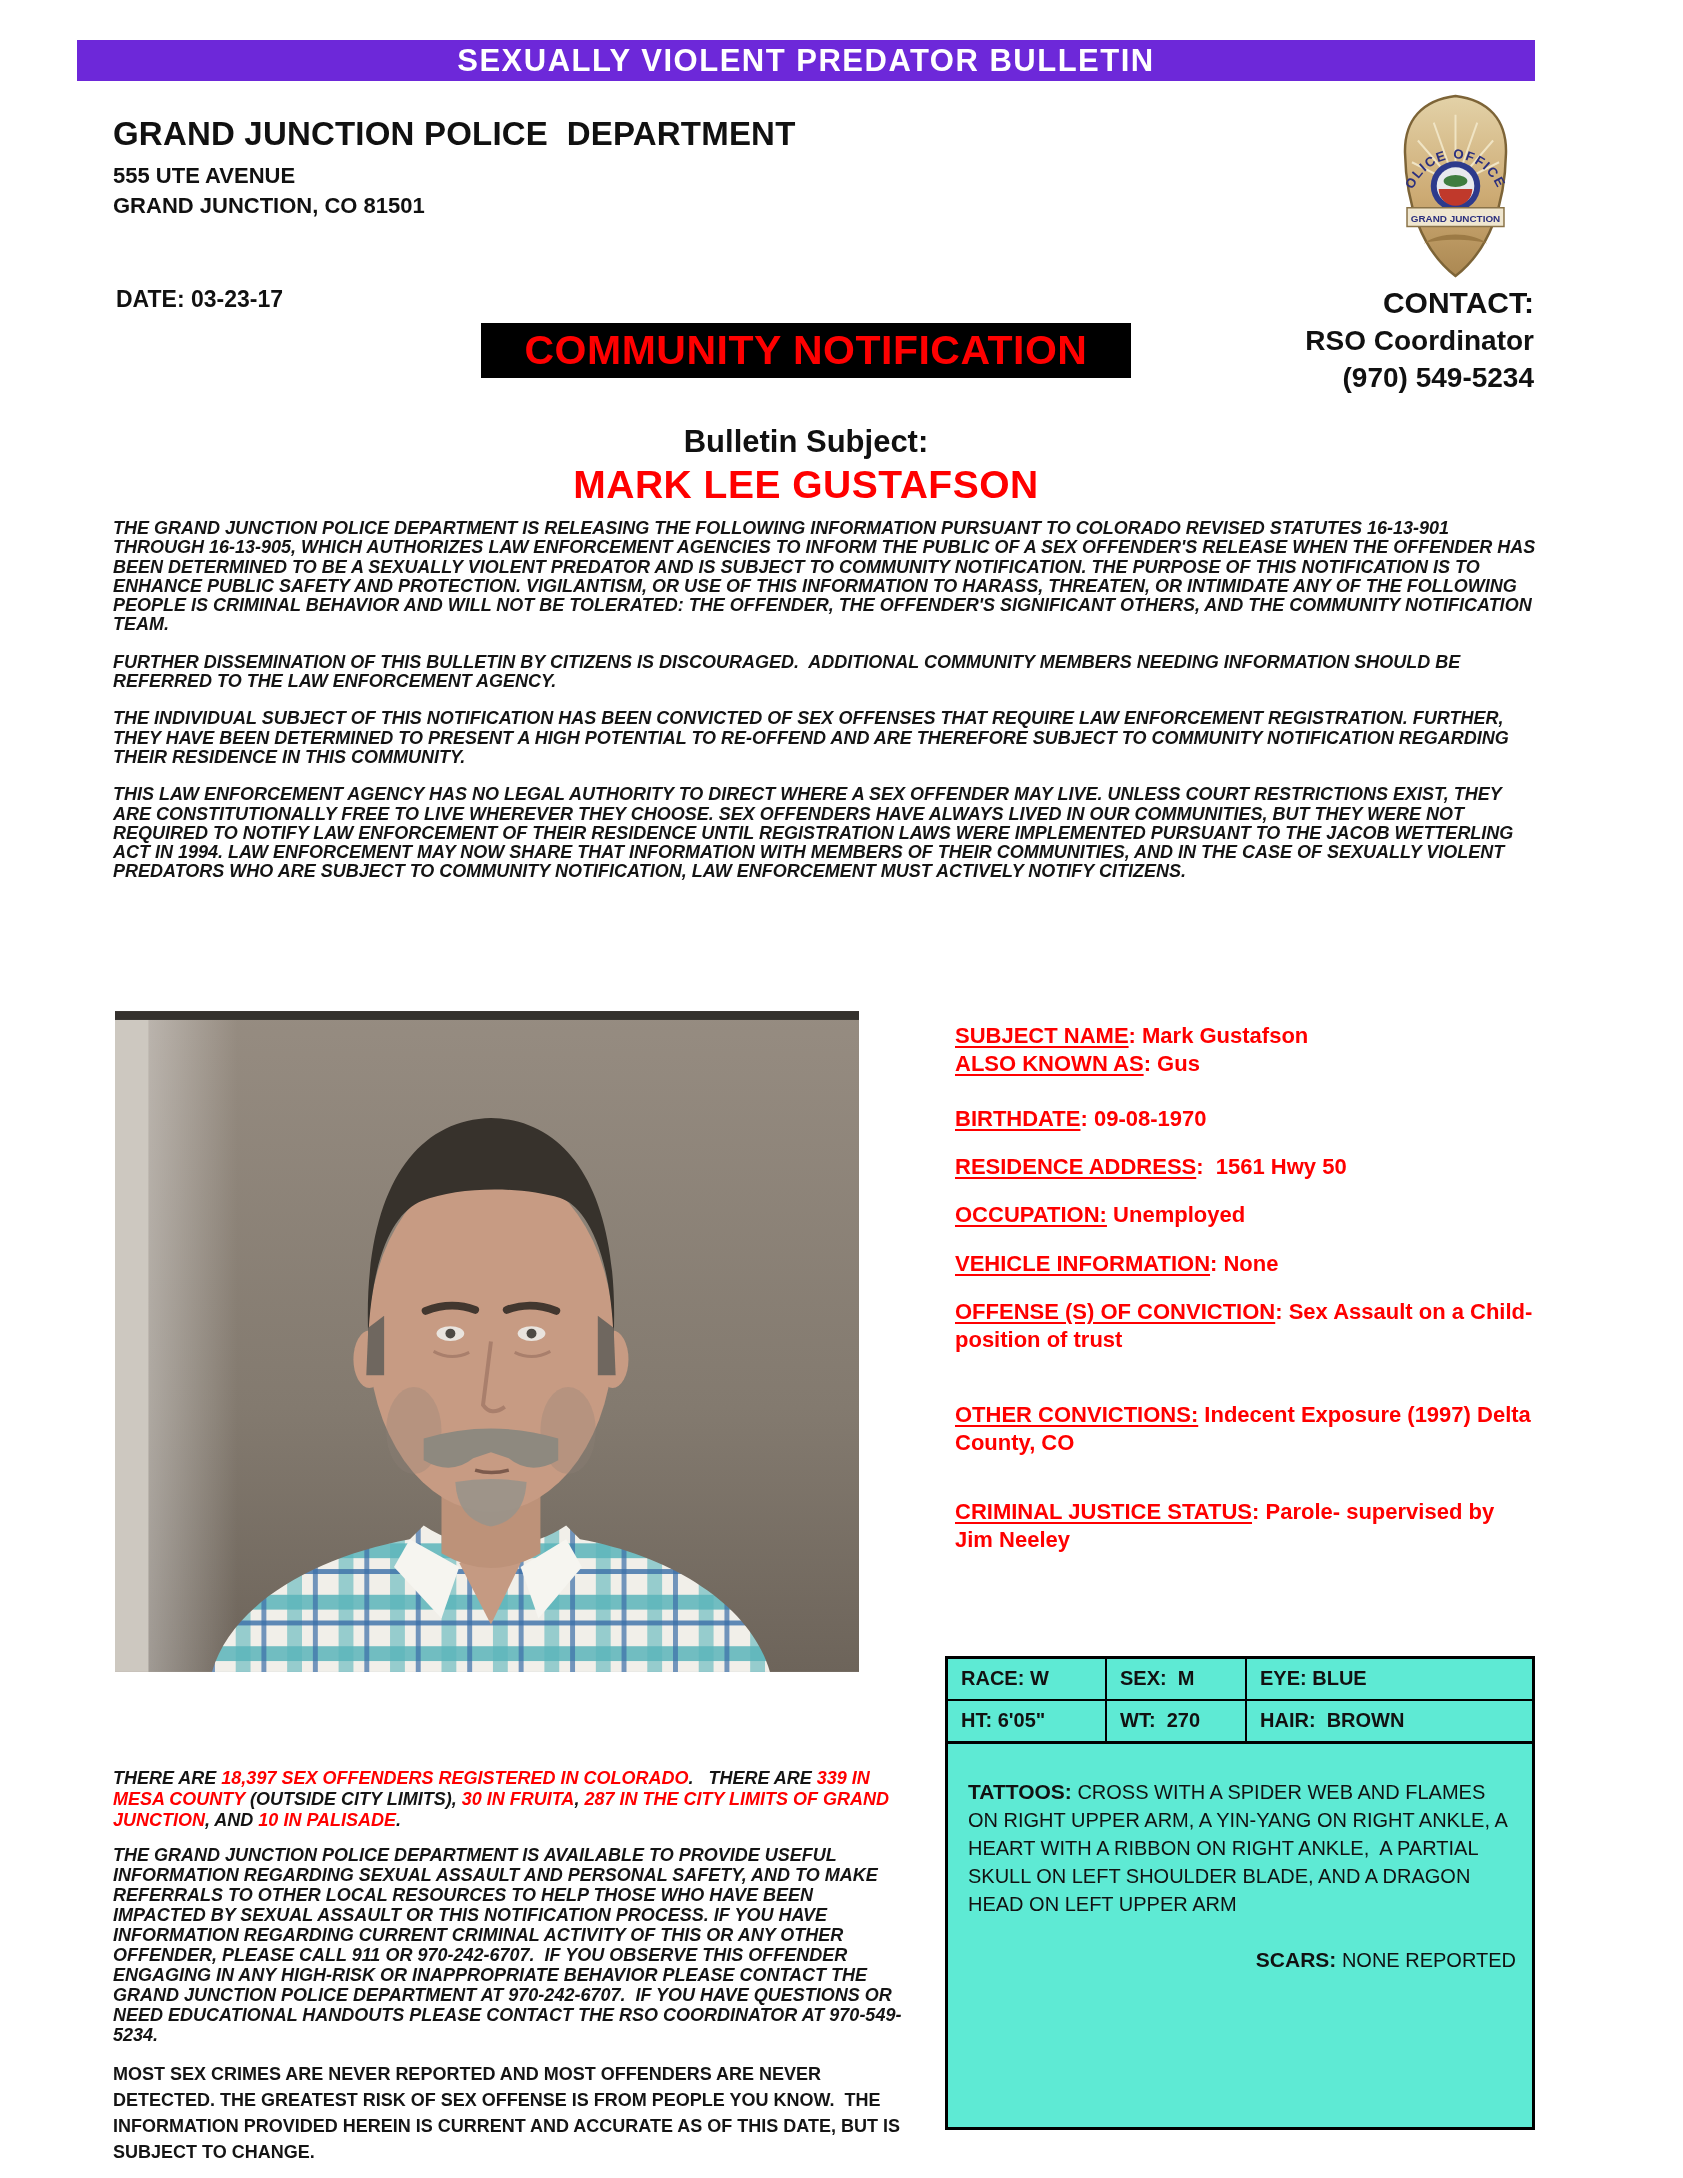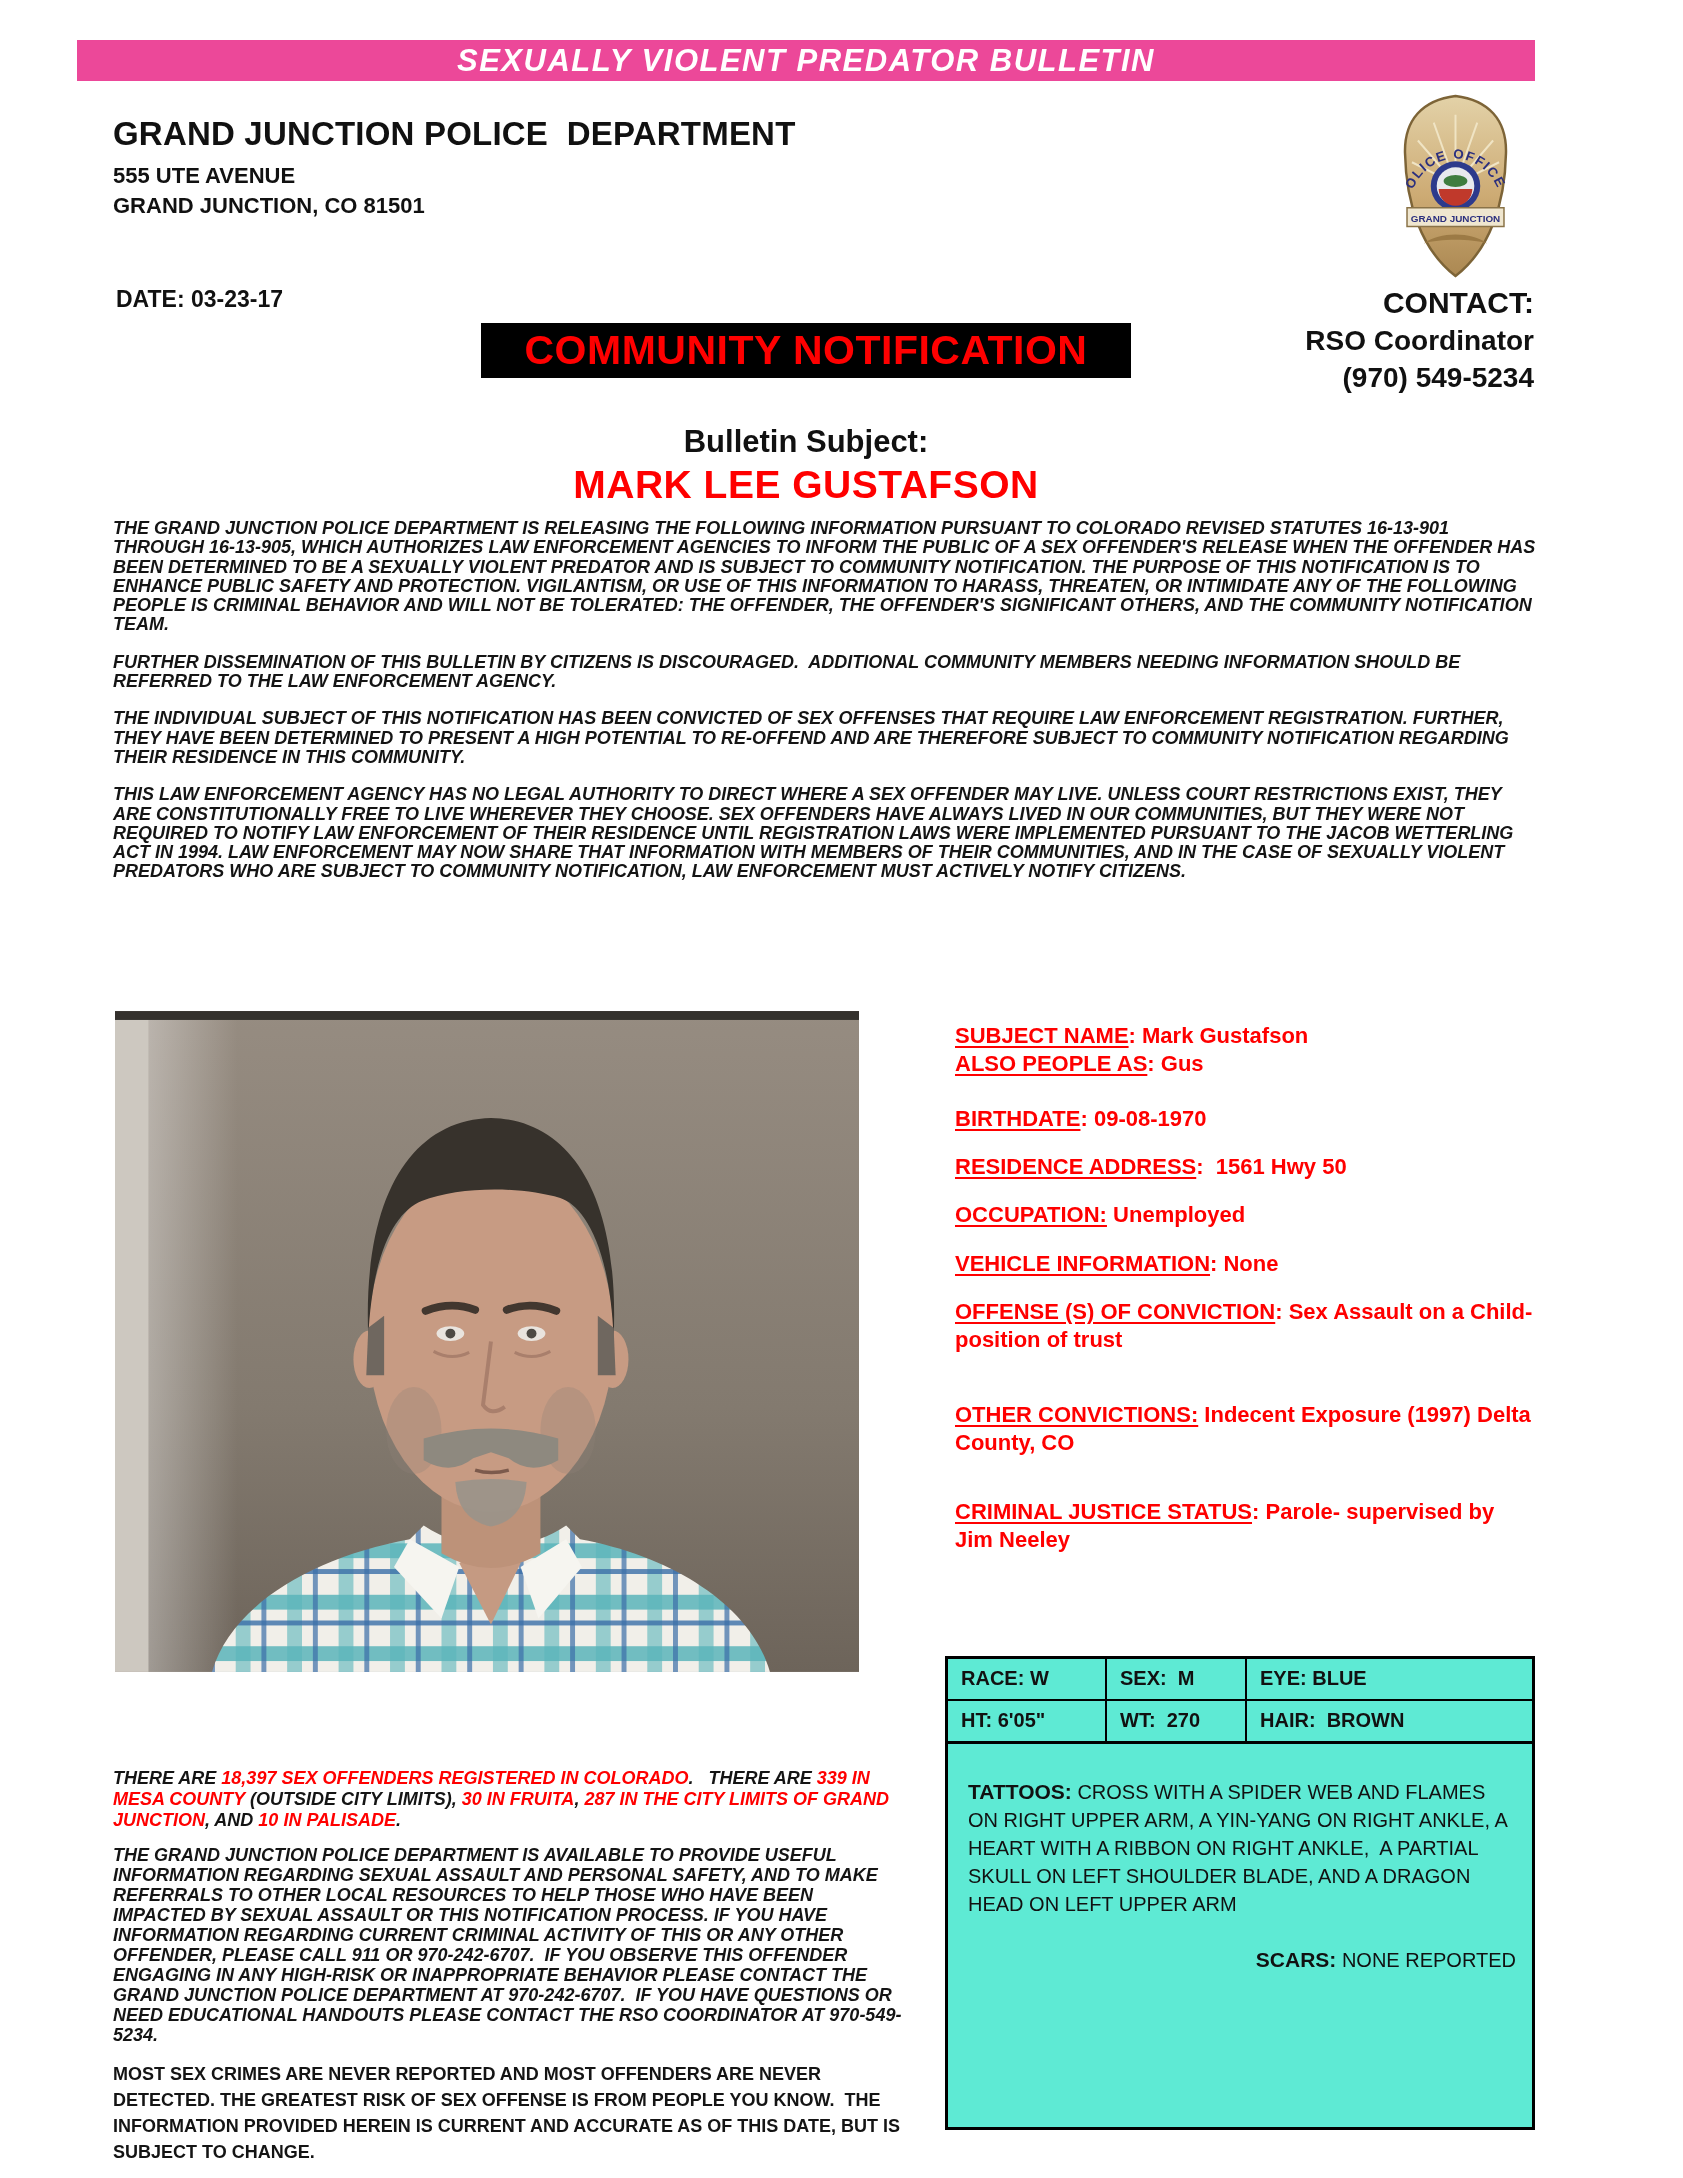--- a/index.html
+++ b/index.html
@@ -4,21 +4,21 @@
 <style>
   html,body{margin:0;padding:0;background:#e8e8e8;}
   #page{
     position:relative;width:1683px;height:2178px;margin:0 auto;
     background:#ffffff;overflow:hidden;
     font-family:"Liberation Sans","DejaVu Sans",sans-serif;color:#111;
   }
   .abs{position:absolute;}
 
   
-  .banner{left:77px;top:40px;width:1458px;height:41px;background:#ec4899;font-style:italic;}
+  .banner{left:77px;top:40px;width:1458px;height:41px;background:#6d28d9;}
   .banner span{
     display:block;color:#fff;font-weight:700;font-size:31px;line-height:41px;
     text-align:center;letter-spacing:1.5px;
   }
 
   
   .dept{left:113px;top:115px;}
   .dept-name{font-size:33px;font-weight:700;white-space:pre;letter-spacing:0.2px;margin-bottom:8px;}
   .dept-addr{font-size:22px;font-weight:700;line-height:30px;white-space:pre;}
 
@@ -203,21 +203,21 @@
       <path d="M 312 432 Q 380 412 448 432 L 448 454 Q 420 470 398 452 L 380 446 L 362 452 Q 340 470 312 454 Z" fill="#8e897f"></path>
 
       <path d="M 364 464 Q 380 469 398 464" stroke="#7c5a4c" stroke-width="3.5" fill="none"></path>
 
       <path d="M 344 476 Q 380 470 416 476 Q 414 514 380 521 Q 346 514 344 476 Z" fill="#9a948a" opacity=".92"></path>
     </svg>
   </div>
 
   <div class="abs details">
     <div class="detail"><span class="dlabel">SUBJECT NAME</span><span>: </span><span>Mark Gustafson</span></div>
-    <div class="detail"><span class="dlabel">ALSO PEOPLE AS</span><span>: </span><span>Gus</span></div>
+    <div class="detail"><span class="dlabel">ALSO KNOWN AS</span><span>: </span><span>Gus</span></div>
     <div class="detail" style="margin-top:27px"><span class="dlabel">BIRTHDATE</span><span>: </span><span>09-08-1970</span></div>
     <div class="detail" style="margin-top:20px"><span class="dlabel">RESIDENCE ADDRESS</span><span>:  </span><span>1561 Hwy 50</span></div>
     <div class="detail" style="margin-top:20px"><span class="dlabel">OCCUPATION:</span><span> </span><span>Unemployed</span></div>
     <div class="detail" style="margin-top:21px"><span class="dlabel">VEHICLE INFORMATION</span><span>: </span><span>None</span></div>
     <div class="detail" style="margin-top:20px"><span class="dlabel">OFFENSE (S) OF CONVICTION</span><span>: </span><span>Sex Assault on a Child- position of trust</span></div>
     <div class="detail" style="margin-top:47px"><span class="dlabel">OTHER CONVICTIONS:</span><span> </span><span>Indecent Exposure (1997) Delta County, CO</span></div>
     <div class="detail" style="margin-top:41px"><span class="dlabel">CRIMINAL JUSTICE STATUS</span><span>: </span><span>Parole- supervised by Jim Neeley</span></div>
   </div>
 
   <div class="abs statbox">

